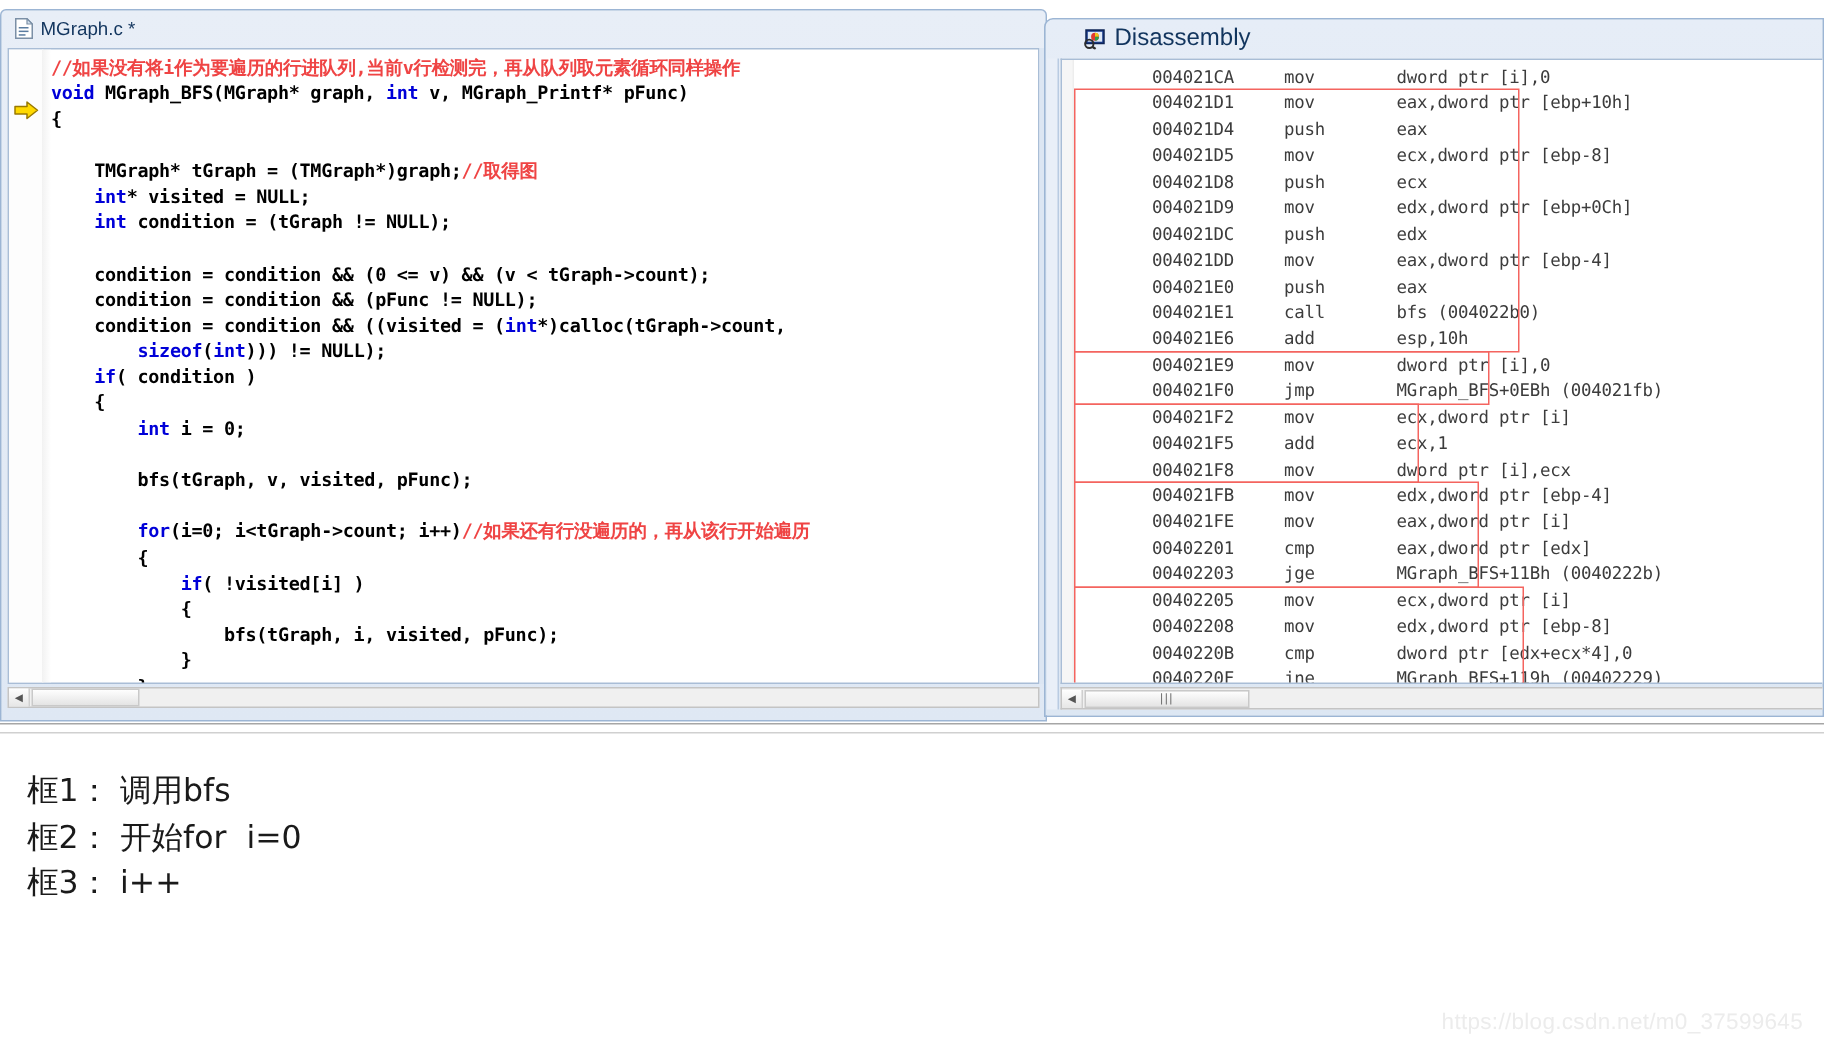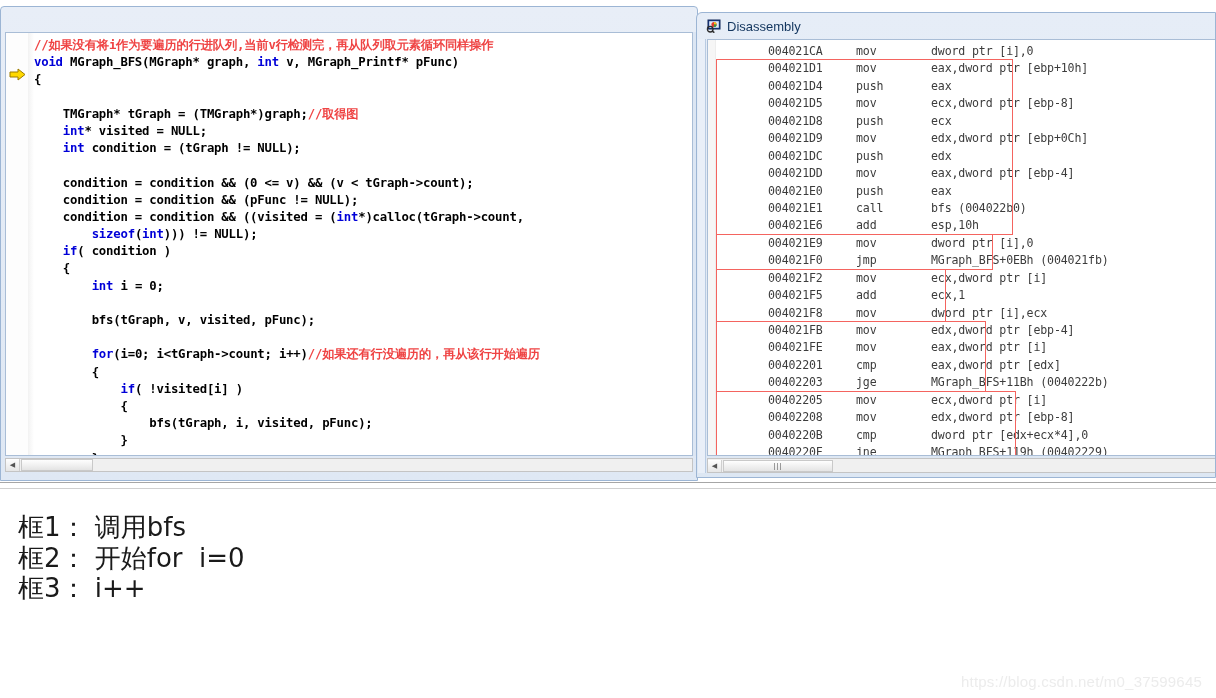--- a/index.html
+++ b/index.html
@@ -146,22 +146,22 @@
     border-top-left-radius: 6px;
     box-sizing: border-box;
   }
   #disasm-title {
     position: absolute;
     left: 1px; top: 1px;
     height: 24px;
     display: flex;
     align-items: center;
     gap: 6px;
-    padding-left: 8px;
-    font-size: 13px;
+    padding-left: 24px;
+    font-size: 16px;
     color: #12355e;
   }
   #disasm-icon { width: 15px; height: 14px; position: relative; }
   #disasm-body {
     position: absolute;
     left: 10px; top: 26px;
     width: 508px;
     height: 417px;
     background: #ffffff;
     border: 1px solid #a9bdd6;
@@ -229,21 +229,21 @@
   }
 
   
   #notes {
     position: absolute;
     left: 18px; top: 512px;
     width: 1180px;
   }
   .note-line {
     font-family: "DejaVu Sans", sans-serif;
-    font-size: 26px;
+    font-size: 21px;
     line-height: 30.5px;
     color: #1a1a1a;
     white-space: pre;
   }
 
   #watermark {
     position: absolute;
     right: 14px;
     bottom: 8px;
     font-family: "Liberation Sans", sans-serif;
@@ -252,20 +252,34 @@
     letter-spacing: 0.2px;
   }
 </style>
 </head>
 <body>
 
 <div id="ide-area">
 
   <div id="editor-window">
 
+    <div id="editor-tabstrip">
+      <div class="tab-file">
+        <span class="tab-file-icon">
+          <svg width="12" height="14" viewBox="0 0 12 14">
+            <path d="M0.5 0.5 H8 L11.5 4 V13.5 H0.5 Z" fill="#ffffff" stroke="#7b8fa6" stroke-width="1"></path>
+            <path d="M8 0.5 L11.5 4 H8 Z" fill="#d6e2ef" stroke="#7b8fa6" stroke-width="0.8"></path>
+            <rect x="2.5" y="6" width="6.5" height="1" fill="#5a7ca0"></rect>
+            <rect x="2.5" y="8.4" width="6.5" height="1" fill="#5a7ca0"></rect>
+            <rect x="2.5" y="10.8" width="4.5" height="1" fill="#5a7ca0"></rect>
+          </svg>
+        </span>
+        <span>MGraph.c *</span>
+      </div>
+    </div>
 
     <div id="editor-body">
       <div id="editor-gutter"></div>
       <div id="editor-gutter-shade"></div>
 
       <span id="exec-arrow">
         <svg width="17" height="13" viewBox="0 0 17 13">
           <path d="M1 4 H9 V1 L16 6.5 L9 12 V9 H1 Z" fill="#ffd900" stroke="#9a7a00" stroke-width="1" stroke-linejoin="round"></path>
         </svg>
       </span>

